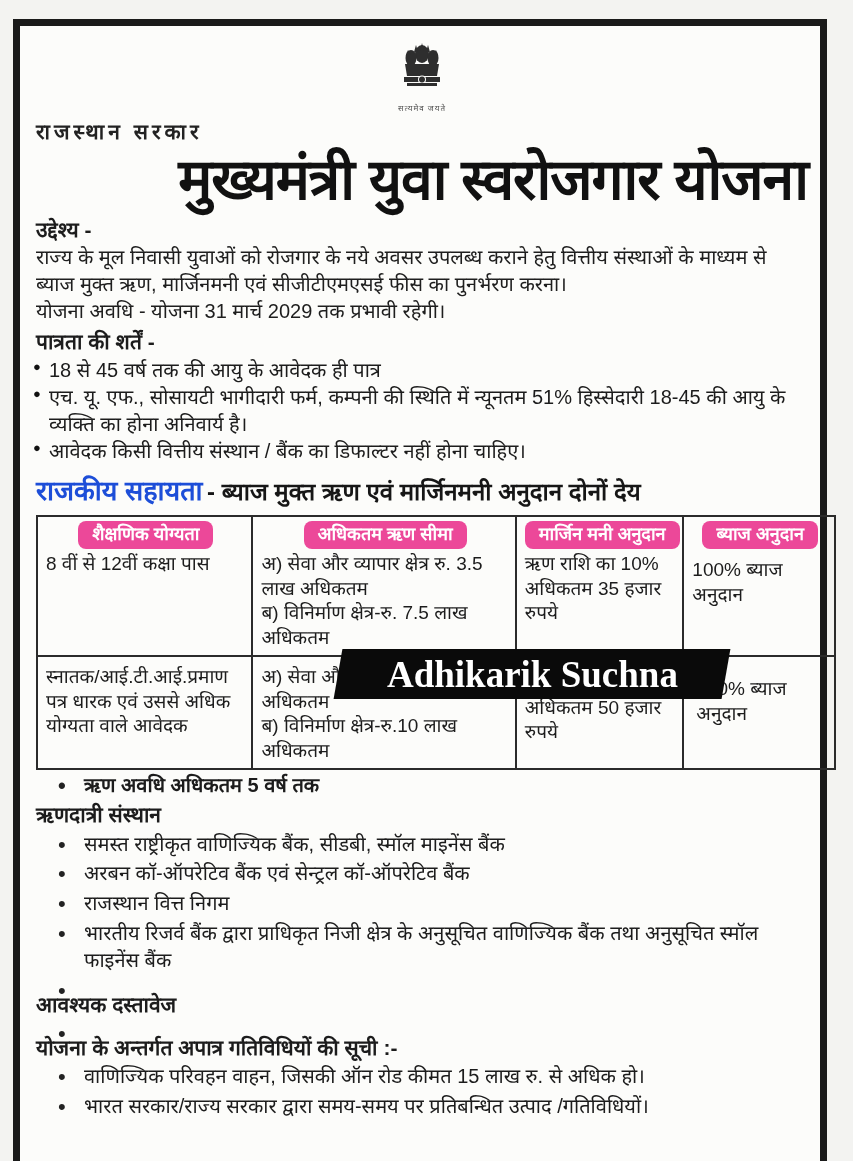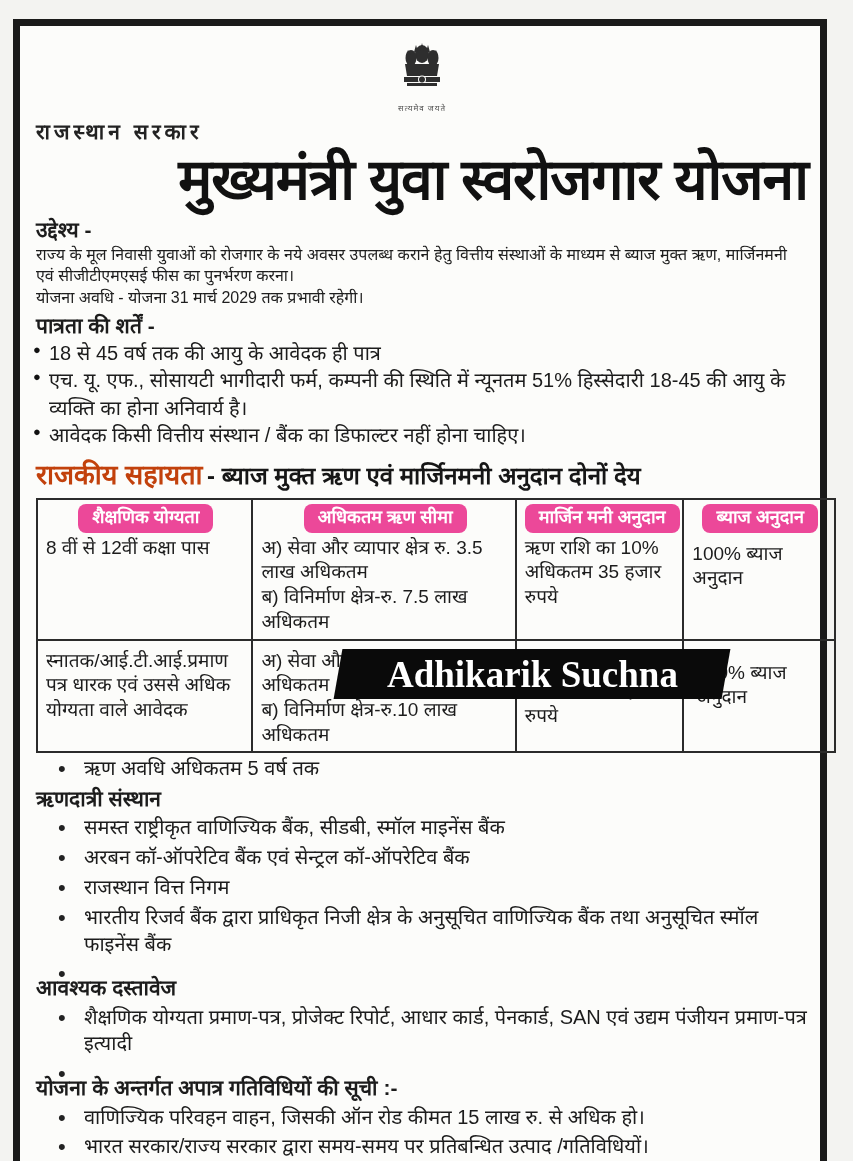--- a/index.html
+++ b/index.html
@@ -36,21 +36,21 @@
     text-align:left;font-size:21px;font-weight:bold;letter-spacing:4px;
     margin-top:4px;color:#222;
   }
   .main-title{
     text-align:right;
     font-size:57px;font-weight:800;letter-spacing:-1px;
     line-height:1.2;margin:0px 0 2px 0;color:#111;
   }
   
   .h-bold{font-weight:bold;font-size:21px;line-height:1.3;margin-top:3px;}
-  .body-text{font-size:16px;line-height:1.36;color:#1e1e1e;}
+  .body-text{font-size:20px;line-height:1.36;color:#1e1e1e;}
   .tight{margin:0;}
   
   ul.dotlist{list-style:none;margin:1px 0 0 0;padding:0;}
   ul.dotlist li{
     font-size:20px;line-height:1.36;position:relative;padding-left:13px;
   }
   ul.dotlist li::before{
     content:"●";position:absolute;left:-3px;top:1px;font-size:13px;color:#111;
   }
   
@@ -58,21 +58,21 @@
   ul.roundlist li{
     font-size:20px;line-height:1.34;position:relative;
     padding-left:48px;margin-bottom:3px;
   }
   ul.roundlist li::before{
     content:"•";position:absolute;left:22px;top:-1px;font-size:22px;color:#222;
   }
   ul.roundlist li.empty{height:14px;margin-bottom:0;}
   
   .assist-line{margin-top:10px;line-height:1.2;}
-  .assist-title{font-weight:800;font-size:27px;color:#c2410c;}
+  .assist-title{font-weight:800;font-size:27px;color:#1d4ed8;}
   .assist-sub{font-weight:600;font-size:24px;color:#161616;}
   
   table.scheme{
     width:800px;border-collapse:collapse;margin-top:7px;
     table-layout:fixed;
   }
   table.scheme td{
     border:2px solid #2b2b2b;vertical-align:top;
     padding:2px 6px 4px 8px;font-size:19px;line-height:1.3;
   }
@@ -90,21 +90,21 @@
     background:#0a0a0a;
     transform:skewX(-10deg);
     z-index:5;
     display:flex;align-items:center;justify-content:center;
   }
   .banner span{
     transform:skewX(10deg);
     font-family:"Liberation Serif","DejaVu Serif",serif;
     font-weight:bold;font-size:37px;color:#ffffff;white-space:nowrap;
   }
-  .loanline{margin-top:12px;}
+  .loanline{margin-top:12px;font-weight:bold;}
 </style>
 </head>
 <body>
 
 <div class="page">
   <div class="frame">
     <div class="content">
 
       <div class="emblem-wrap">
         <span>
@@ -205,21 +205,20 @@
       <ul class="roundlist">
         <li>समस्त राष्ट्रीकृत वाणिज्यिक बैंक, सीडबी, स्मॉल माइनेंस बैंक</li>
         <li>अरबन कॉ-ऑपरेटिव बैंक एवं सेन्ट्रल कॉ-ऑपरेटिव बैंक</li>
         <li>राजस्थान वित्त निगम</li>
         <li>भारतीय रिजर्व बैंक द्वारा प्राधिकृत निजी क्षेत्र के अनुसूचित वाणिज्यिक बैंक तथा अनुसूचित स्मॉल फाइनेंस बैंक</li>
         <li class="empty"></li>
       </ul>
 
       <div class="h-bold tight">आवश्यक दस्तावेज</div>
       <ul class="roundlist">
-        <li>शैक्षणिक योग्यता प्रमाण-पत्र, प्रोजेक्ट रिपोर्ट, आधार कार्ड, पेनकार्ड, SAN एवं उद्यम पंजीयन प्रमाण-पत्र इत्यादी</li>
         <li class="empty"></li>
       </ul>
 
       <div class="h-bold tight">योजना के अन्तर्गत अपात्र गतिविधियों की सूची :-</div>
       <ul class="roundlist">
         <li>वाणिज्यिक परिवहन वाहन, जिसकी ऑन रोड कीमत 15 लाख रु. से अधिक हो।</li>
         <li>भारत सरकार/राज्य सरकार द्वारा समय-समय पर प्रतिबन्धित उत्पाद /गतिविधियों।</li>
 
       </ul>
 

